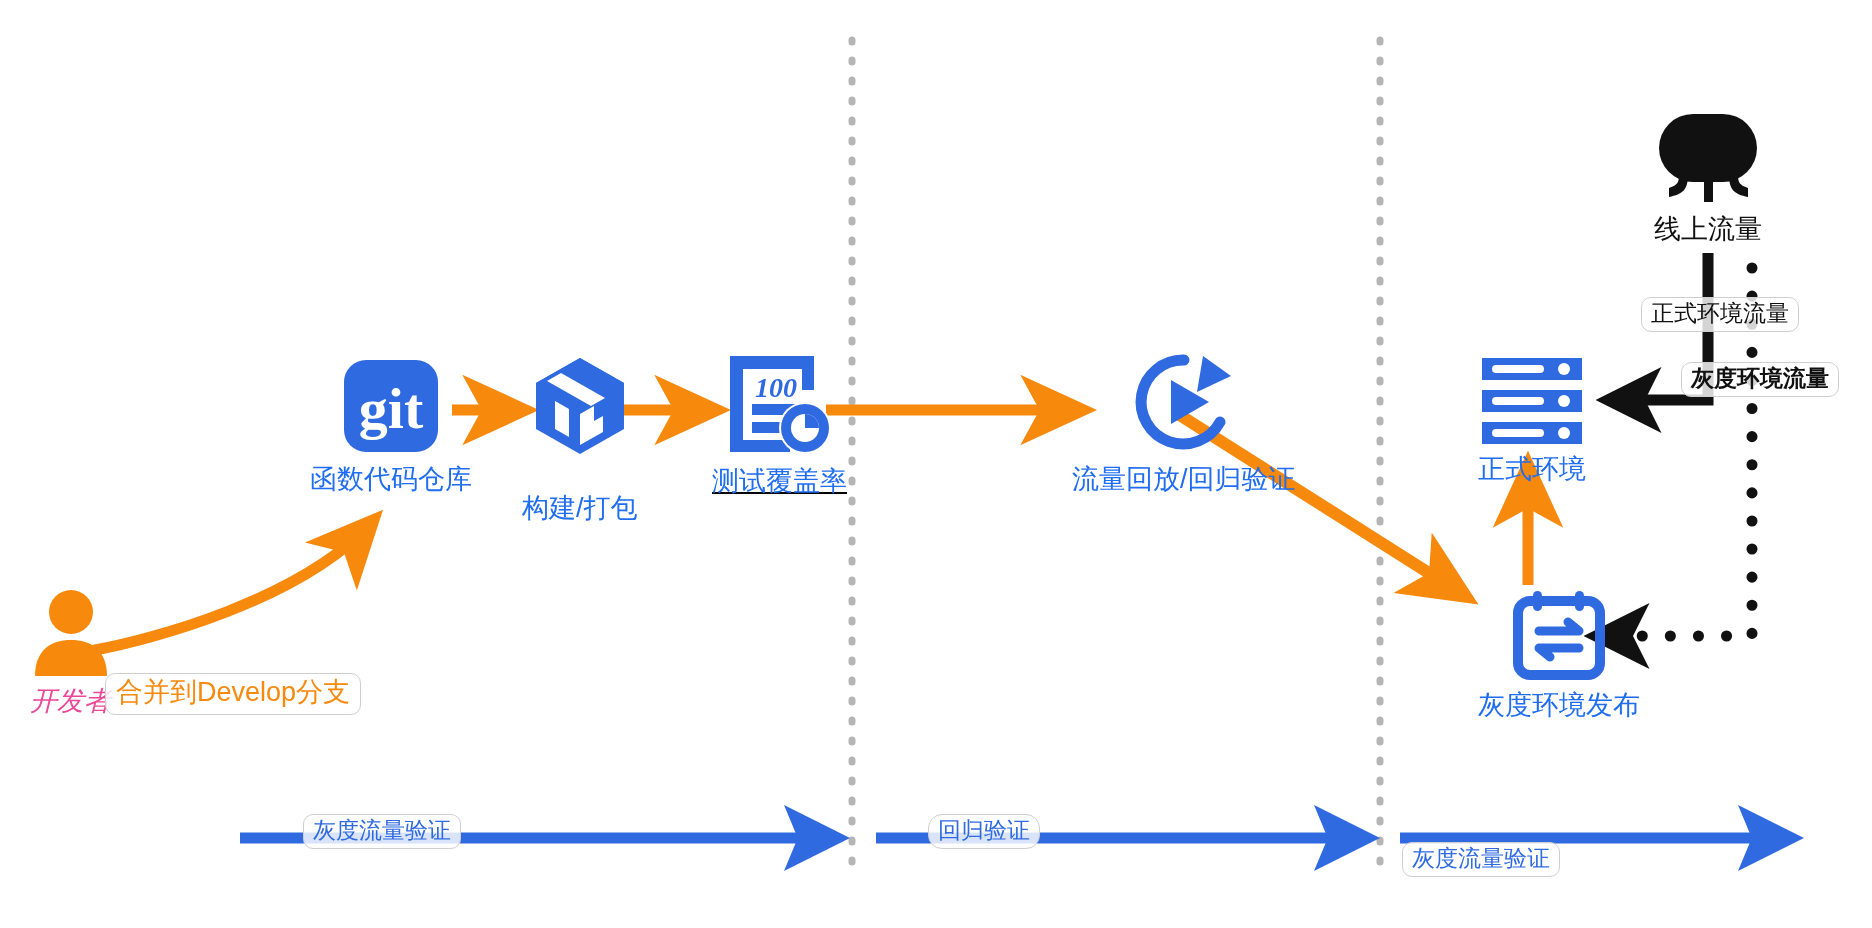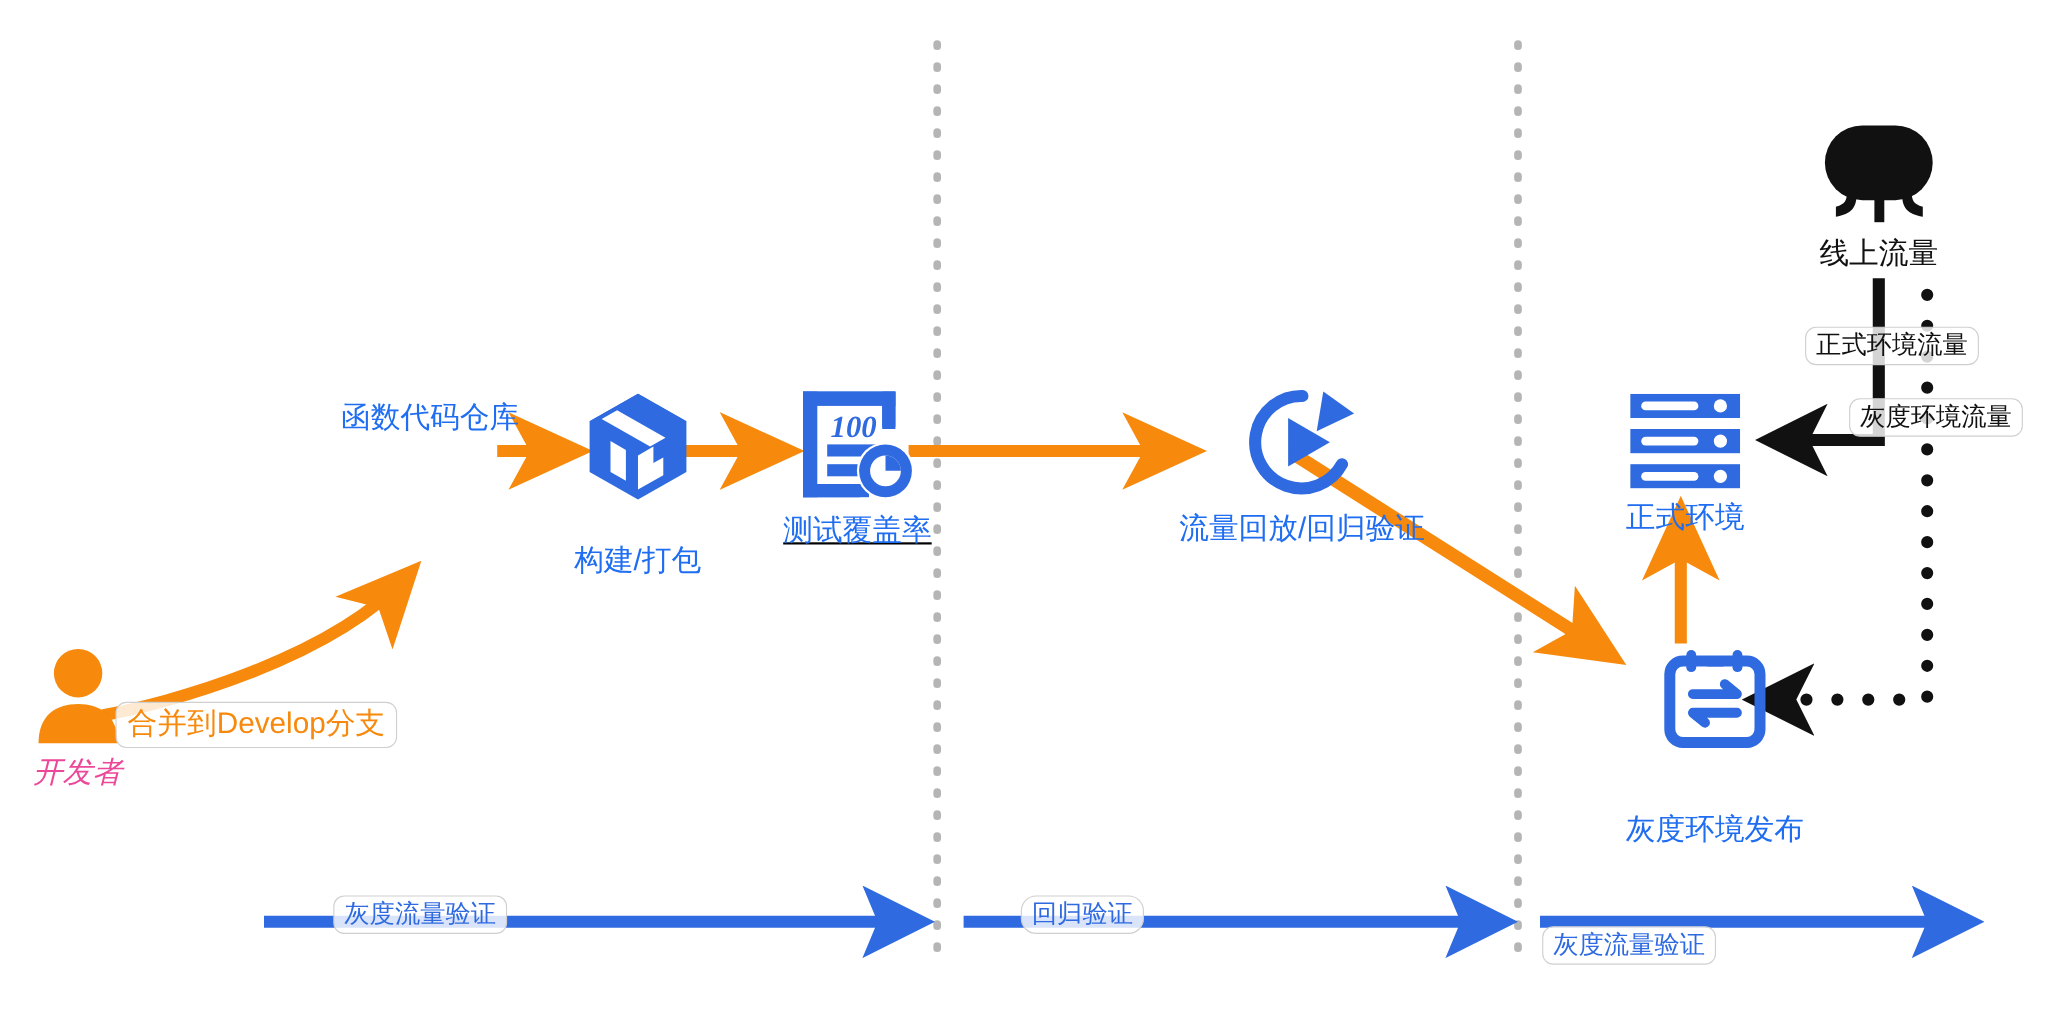--- a/index.html
+++ b/index.html
@@ -19,21 +19,21 @@
   .node.orange .cap{color:#ec4899;font-style:italic;}
   .pill{
     position:absolute;
     background:rgba(255,255,255,0.82);
     border:1.5px solid #cfcfcf;
     border-radius:10px;
     padding:4px 10px 6px 10px;
     font-size:25px;line-height:1.1;white-space:nowrap;
     color:#111111;
   }
-  .pill.orange{color:#f7890c;font-size:27px;}
+  .pill.orange{color:#f7890c;font-size:27px;margin-top:35px;}
   .pill.blue{color:#2f6ae0;}
   .pill.small{font-size:23px;padding:3px 9px 5px 9px;}
 </style>
 </head>
 <body>
 
 <svg id="canvas" viewBox="0 0 1872 928" xmlns="http://www.w3.org/2000/svg">
   <defs>
     <marker id="arrOrange" viewBox="0 0 12 12" refX="9" refY="6" markerWidth="7" markerHeight="7" orient="auto-start-reverse">
       <path d="M0,0.5 L12,6 L0,11.5 L3,6 Z" fill="#f7890c"></path>
@@ -98,20 +98,26 @@
   <span class="ico">
     <svg width="80" height="86" viewBox="0 0 80 86">
       <circle cx="40" cy="22" r="22" fill="#f7890c"></circle>
       <path d="M4,86 C4,60 20,50 40,50 C60,50 76,60 76,86 Z" fill="#f7890c"></path>
     </svg>
   </span>
   <span class="cap">开发者</span>
 </div>
 
 <div class="node" style="left:310px;top:358px;">
+  <span class="ico">
+    <svg width="98" height="96" viewBox="0 0 98 96">
+      <rect x="2" y="2" width="94" height="92" rx="22" fill="#2f6ae0"></rect>
+      <text x="49" y="70" text-anchor="middle" fill="#ffffff" font-family="'Liberation Serif','DejaVu Serif',serif" font-size="58" font-weight="bold" font-style="normal">git</text>
+    </svg>
+  </span>
   <span class="cap">函数代码仓库</span>
 </div>
 
 <div class="node" style="left:522px;top:355px;gap:28px;">
   <span class="ico">
     <svg width="98" height="100" viewBox="0 0 98 100">
       <path d="M49,3 L93,28 L93,74 L49,99 L5,74 L5,28 Z" fill="#2f6ae0"></path>
       <path d="M49,3 L93,28 L49,53 L5,28 Z" fill="#2f6ae0"></path>
       <path d="M30,18 L74,43 L60,51 L16,26 Z" fill="#ffffff"></path>
       <path d="M24,46 L38,54 L38,82 L24,74 Z" fill="#ffffff"></path>
@@ -174,37 +180,37 @@
       <rect x="10" y="39" width="52" height="8" rx="4" fill="#ffffff"></rect>
       <rect x="10" y="71" width="52" height="8" rx="4" fill="#ffffff"></rect>
       <circle cx="82" cy="11" r="6" fill="#ffffff"></circle>
       <circle cx="82" cy="43" r="6" fill="#ffffff"></circle>
       <circle cx="82" cy="75" r="6" fill="#ffffff"></circle>
     </svg>
   </span>
   <span class="cap">正式环境</span>
 </div>
 
-<div class="node" style="left:1478px;top:588px;gap:48px;">
+<div class="node" style="left:1478px;top:588px;">
   <span class="ico">
     <svg width="96" height="92" viewBox="0 0 96 92">
       <rect x="7" y="13" width="82" height="74" rx="12" fill="none" stroke="#2f6ae0" stroke-width="10"></rect>
       <rect x="22" y="3" width="9" height="20" rx="4.5" fill="#2f6ae0"></rect>
       <rect x="64" y="3" width="9" height="20" rx="4.5" fill="#2f6ae0"></rect>
       <rect x="38" y="9" width="21" height="9" rx="4.5" fill="#2f6ae0"></rect>
       <path d="M28,43 H66 M57,34 L68,43" fill="none" stroke="#2f6ae0" stroke-width="9" stroke-linecap="round" stroke-linejoin="round"></path>
       <path d="M68,60 H30 M39,69 L28,60" fill="none" stroke="#2f6ae0" stroke-width="9" stroke-linecap="round" stroke-linejoin="round"></path>
     </svg>
   </span>
   <span class="cap">灰度环境发布</span>
 </div>
 
 <div class="pill orange" style="left:105px;top:638px;">合并到Develop分支</div>
 
 <div class="pill small" style="left:1641px;top:297px;">正式环境流量</div>
 
-<div class="pill small" style="left:1681px;top:362px;">灰度环境流量</div>
+<div class="pill small" style="left:1681px;top:362px;font-weight:bold;">灰度环境流量</div>
 
 <div class="pill blue small" style="left:303px;top:814px;">灰度流量验证</div>
 
 <div class="pill blue small" style="left:928px;top:814px;border-radius:14px;">回归验证</div>
 
 <div class="pill blue small" style="left:1402px;top:842px;">灰度流量验证</div>
 
 </body></html>

